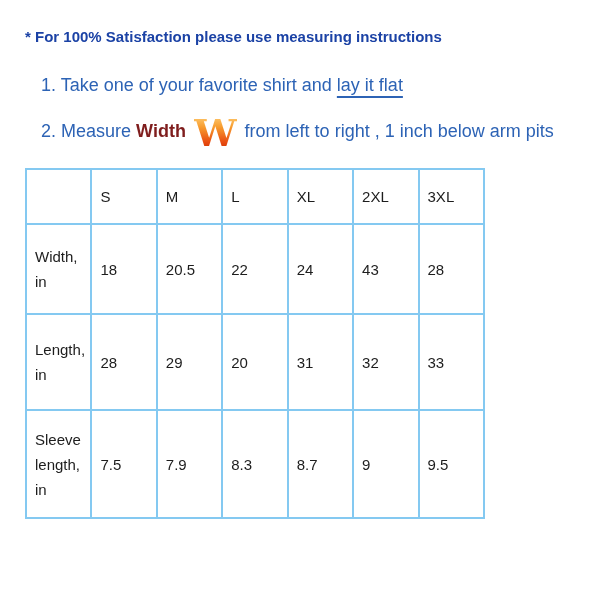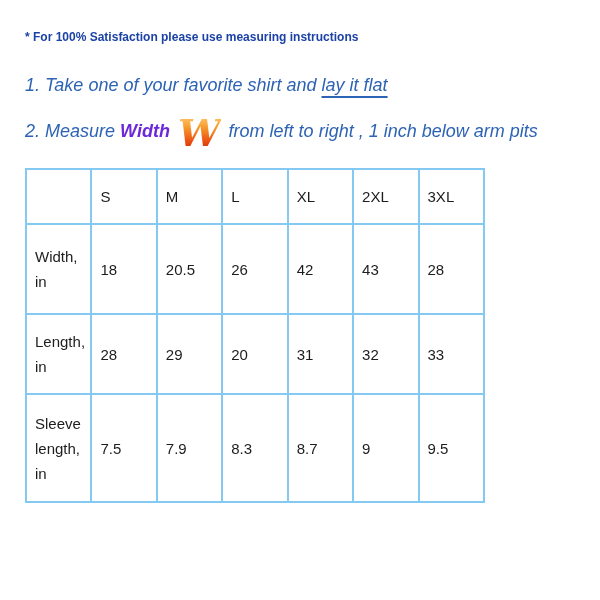--- a/index.html
+++ b/index.html
@@ -7,37 +7,36 @@
   .page {
     width: 600px;
     height: 600px;
     padding: 10px 0 0 25px;
     font-family: "Liberation Sans", sans-serif;
     background: #ffffff;
     overflow: hidden;
   }
   .intro {
     margin: 8px 0 4px 0;
-    font-size: 12px;
+    font-size: 15px;
     font-weight: bold;
     color: #1b42a5;
     line-height: 38px;
     white-space: nowrap;
   }
   .step {
-    margin: 14px 0 0 0;
+    margin: 14px 0 0 16px;
     font-size: 18px;
     color: #2d63b5;
     line-height: 30px;
     max-width: 548px;
-    font-style: italic;
   }
   .step .bold-word {
     font-weight: bold;
-    color: #6d28d9;
+    color: #7f1d1d;
   }
   .flat-link {
     text-decoration: underline;
     text-decoration-thickness: 2px;
     text-underline-offset: 5px;
     color: #2d63b5;
   }
   .letter-icon {
     display: inline-block;
     font-family: "DejaVu Serif", serif;
@@ -71,21 +70,21 @@
     font-weight: normal;
     color: #1d1d1d;
     text-align: left;
     vertical-align: middle;
     padding: 4px 3px 4px 8px;
     line-height: 25px;
     background: #ffffff;
   }
   tr.head-row   { height: 55px; }
   tr.data-row-1 { height: 90px; }
-  tr.data-row-2 { height: 80px; padding-left: 8px; }
+  tr.data-row-2 { height: 96px; padding-left: 8px; }
   tr.data-row-3 { height: 108px; }
 </style>
 </head>
 <body>
 
 <div class="page">
 
   <p class="intro">
     <span>* For 100% Satisfaction please use measuring instructions</span><br>
   </p>
@@ -113,22 +112,22 @@
         <th>XL</th>
         <th>2XL</th>
         <th>3XL</th>
       </tr>
     </thead>
     <tbody>
       <tr class="data-row-1">
         <td>Width, in</td>
         <td>18</td>
         <td>20.5</td>
-        <td>26</td>
-        <td>42</td>
+        <td>22</td>
+        <td>24</td>
         <td>43</td>
         <td>28</td>
       </tr>
       <tr class="data-row-2">
         <td>Length, in</td>
         <td>28</td>
         <td>29</td>
         <td>20</td>
         <td>31</td>
         <td>32</td>

